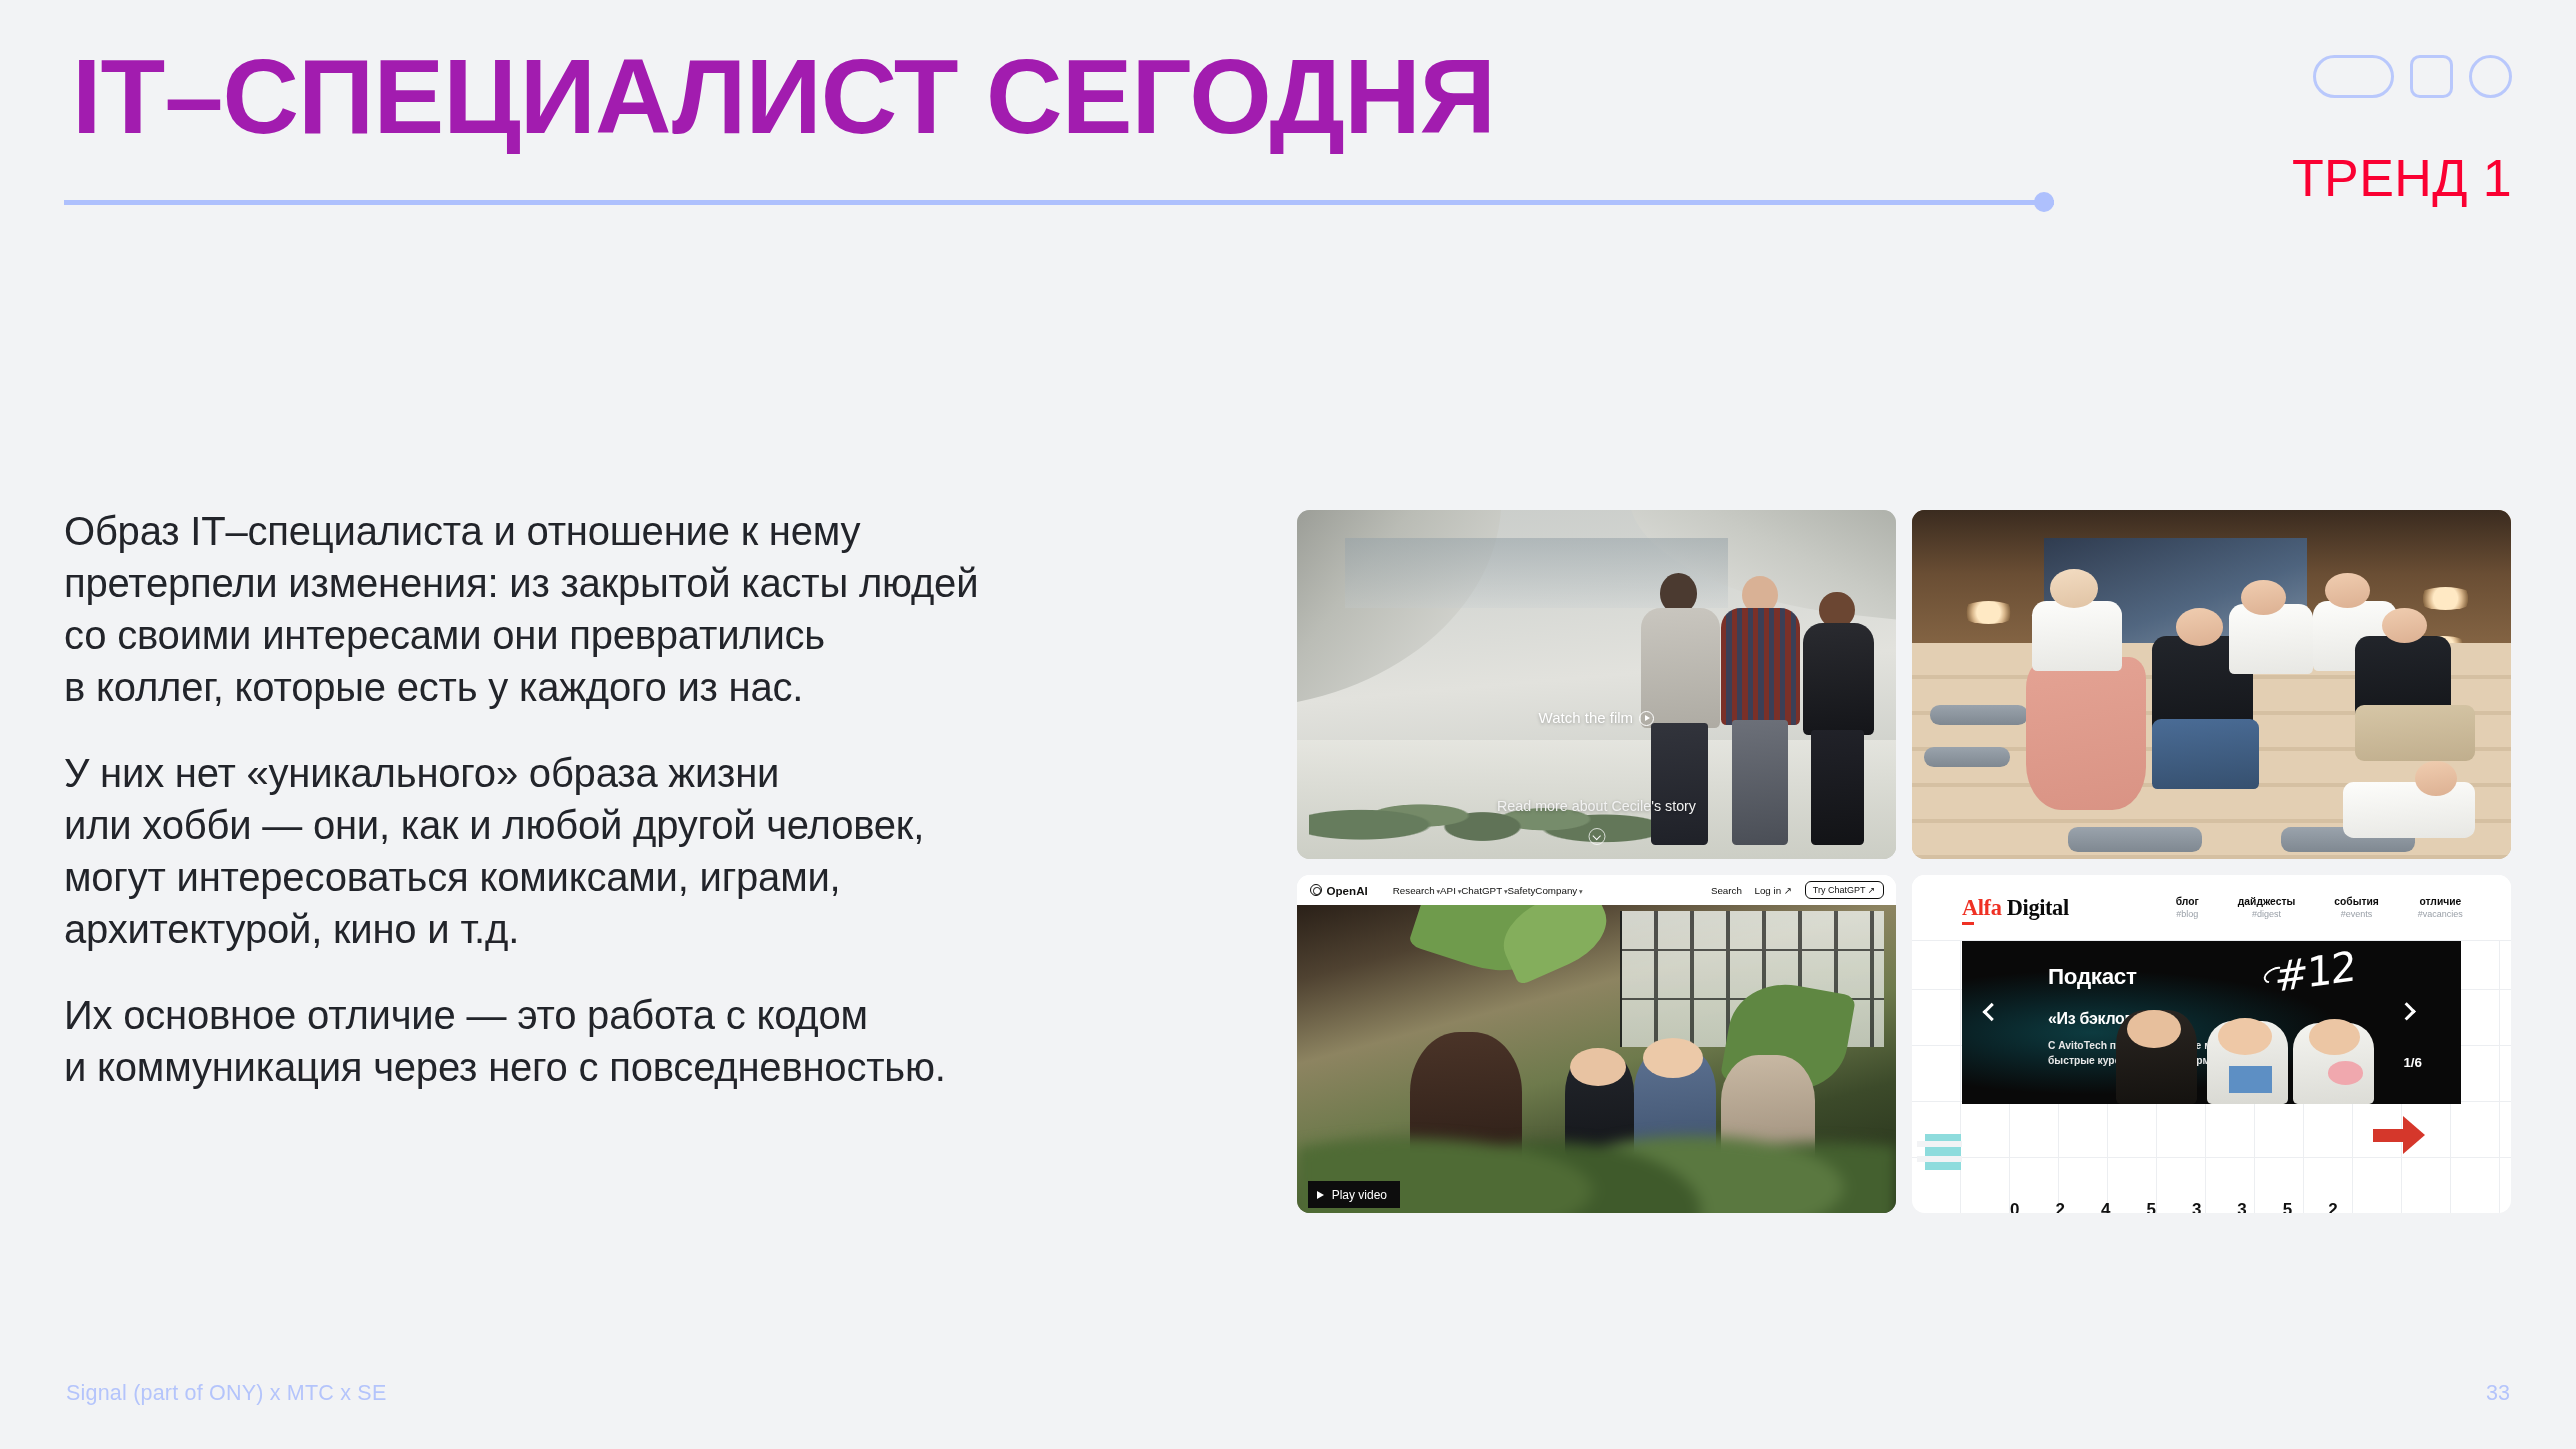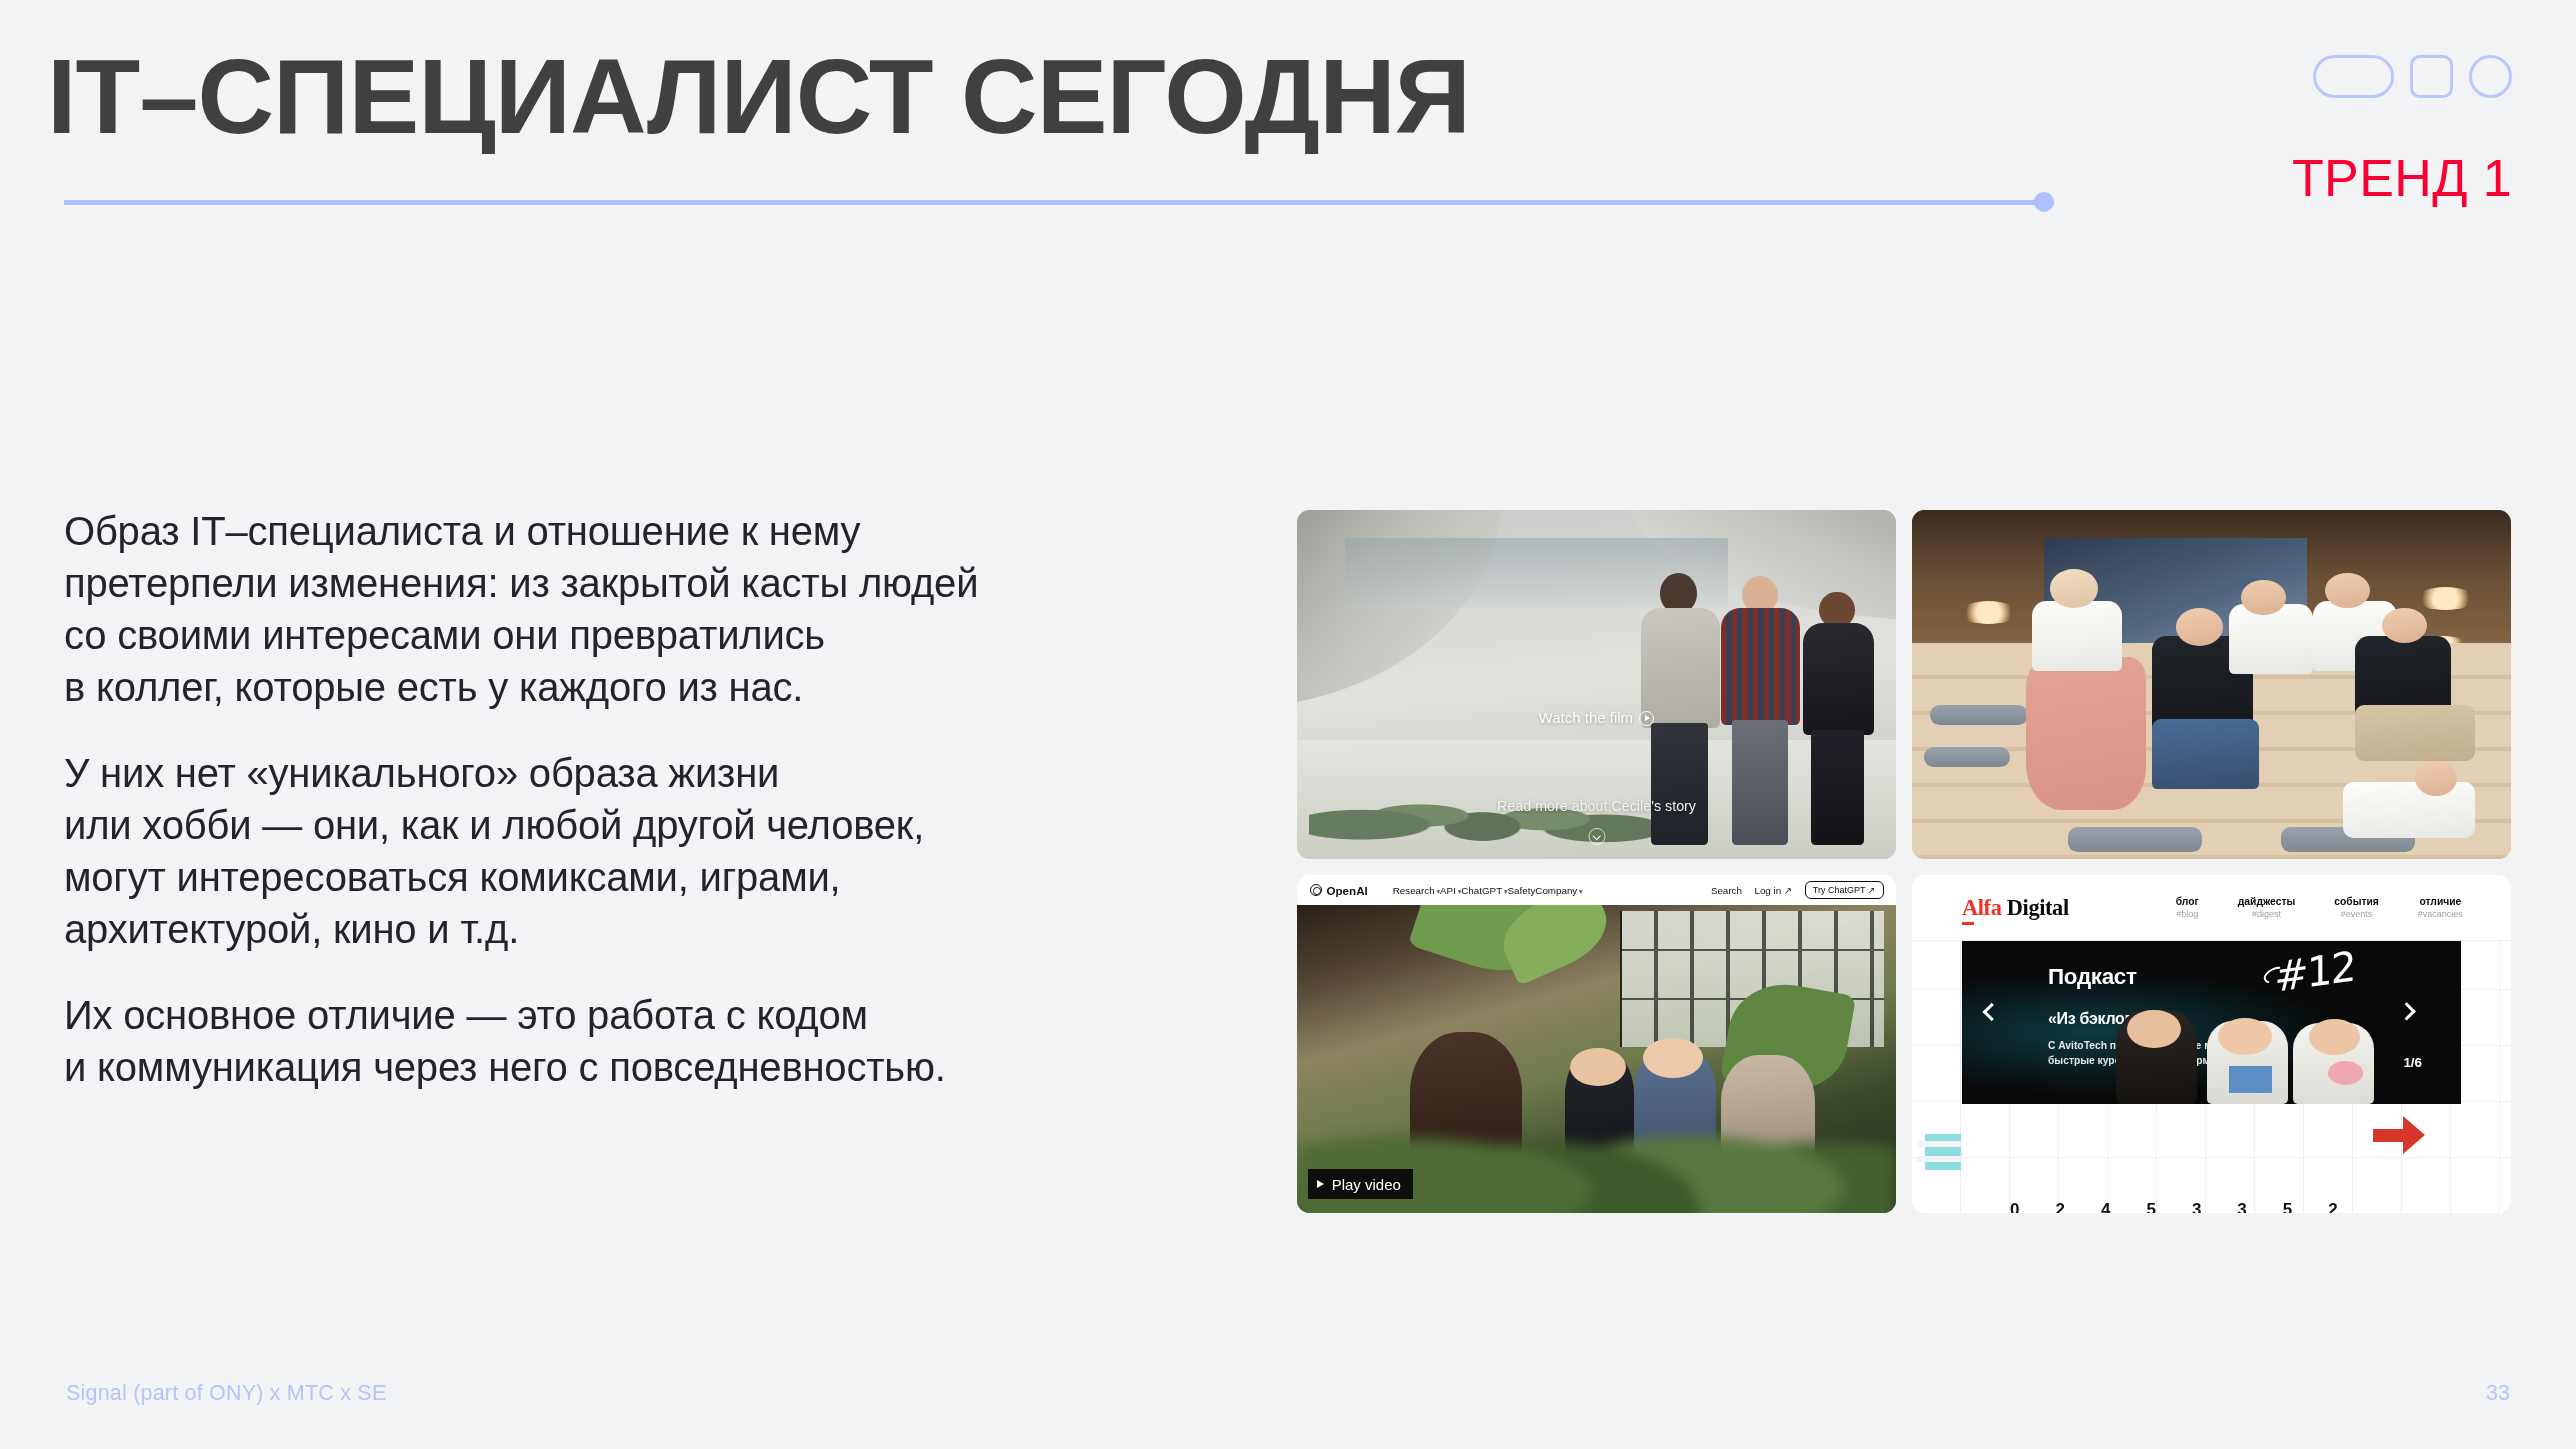--- a/index.html
+++ b/index.html
@@ -12,25 +12,25 @@
     overflow:hidden;
     position:relative;
   }
 
   
   .slide{ position:relative; width:2576px; height:1449px; }
 
   
   .slide-title{
     position:absolute;
-    left:47px; top:43px;
+    left:72px; top:43px;
     font-size:106px;
     font-weight:700;
     letter-spacing:-0.9px;
-    color:#404040;
+    color:#a21caf;
     line-height:1.0;
     white-space:nowrap;
     font-family:"Liberation Sans","DejaVu Sans",sans-serif;
   }
 
   .divider-wrap{
     position:absolute;
     left:64px; top:192px;
     width:1990px; height:19.7px;
   }
@@ -303,24 +303,24 @@
       radial-gradient(ellipse at 18% 80%,#4f6b35 0 26%,transparent 28%),
       radial-gradient(ellipse at 42% 92%,#3f5a2b 0 30%,transparent 32%),
       radial-gradient(ellipse at 66% 78%,#5a7840 0 26%,transparent 28%),
       radial-gradient(ellipse at 88% 88%,#44602f 0 28%,transparent 30%);
     filter:blur(6.3px);
   }
   .oai-people{
     position:absolute; left:16%; top:24%; width:72%; height:62%;
   }
   .oai-play{
-    position:absolute; left:10.7px; bottom:14px;
+    position:absolute; left:10.7px; bottom:5px;
     background:#0d0d0d;
     color:#fff;
-    font-size:15px;
+    font-size:12px;
     padding:6.3px 12.5px 6.3px 9.8px;
     display:flex; align-items:center; gap:7.2px;
     z-index:5;
   }
   .oai-play .tri{
     width:0;height:0;
     border-left:7.2px solid #fff;
     border-top:4.5px solid transparent;
     border-bottom:4.5px solid transparent;
   }

